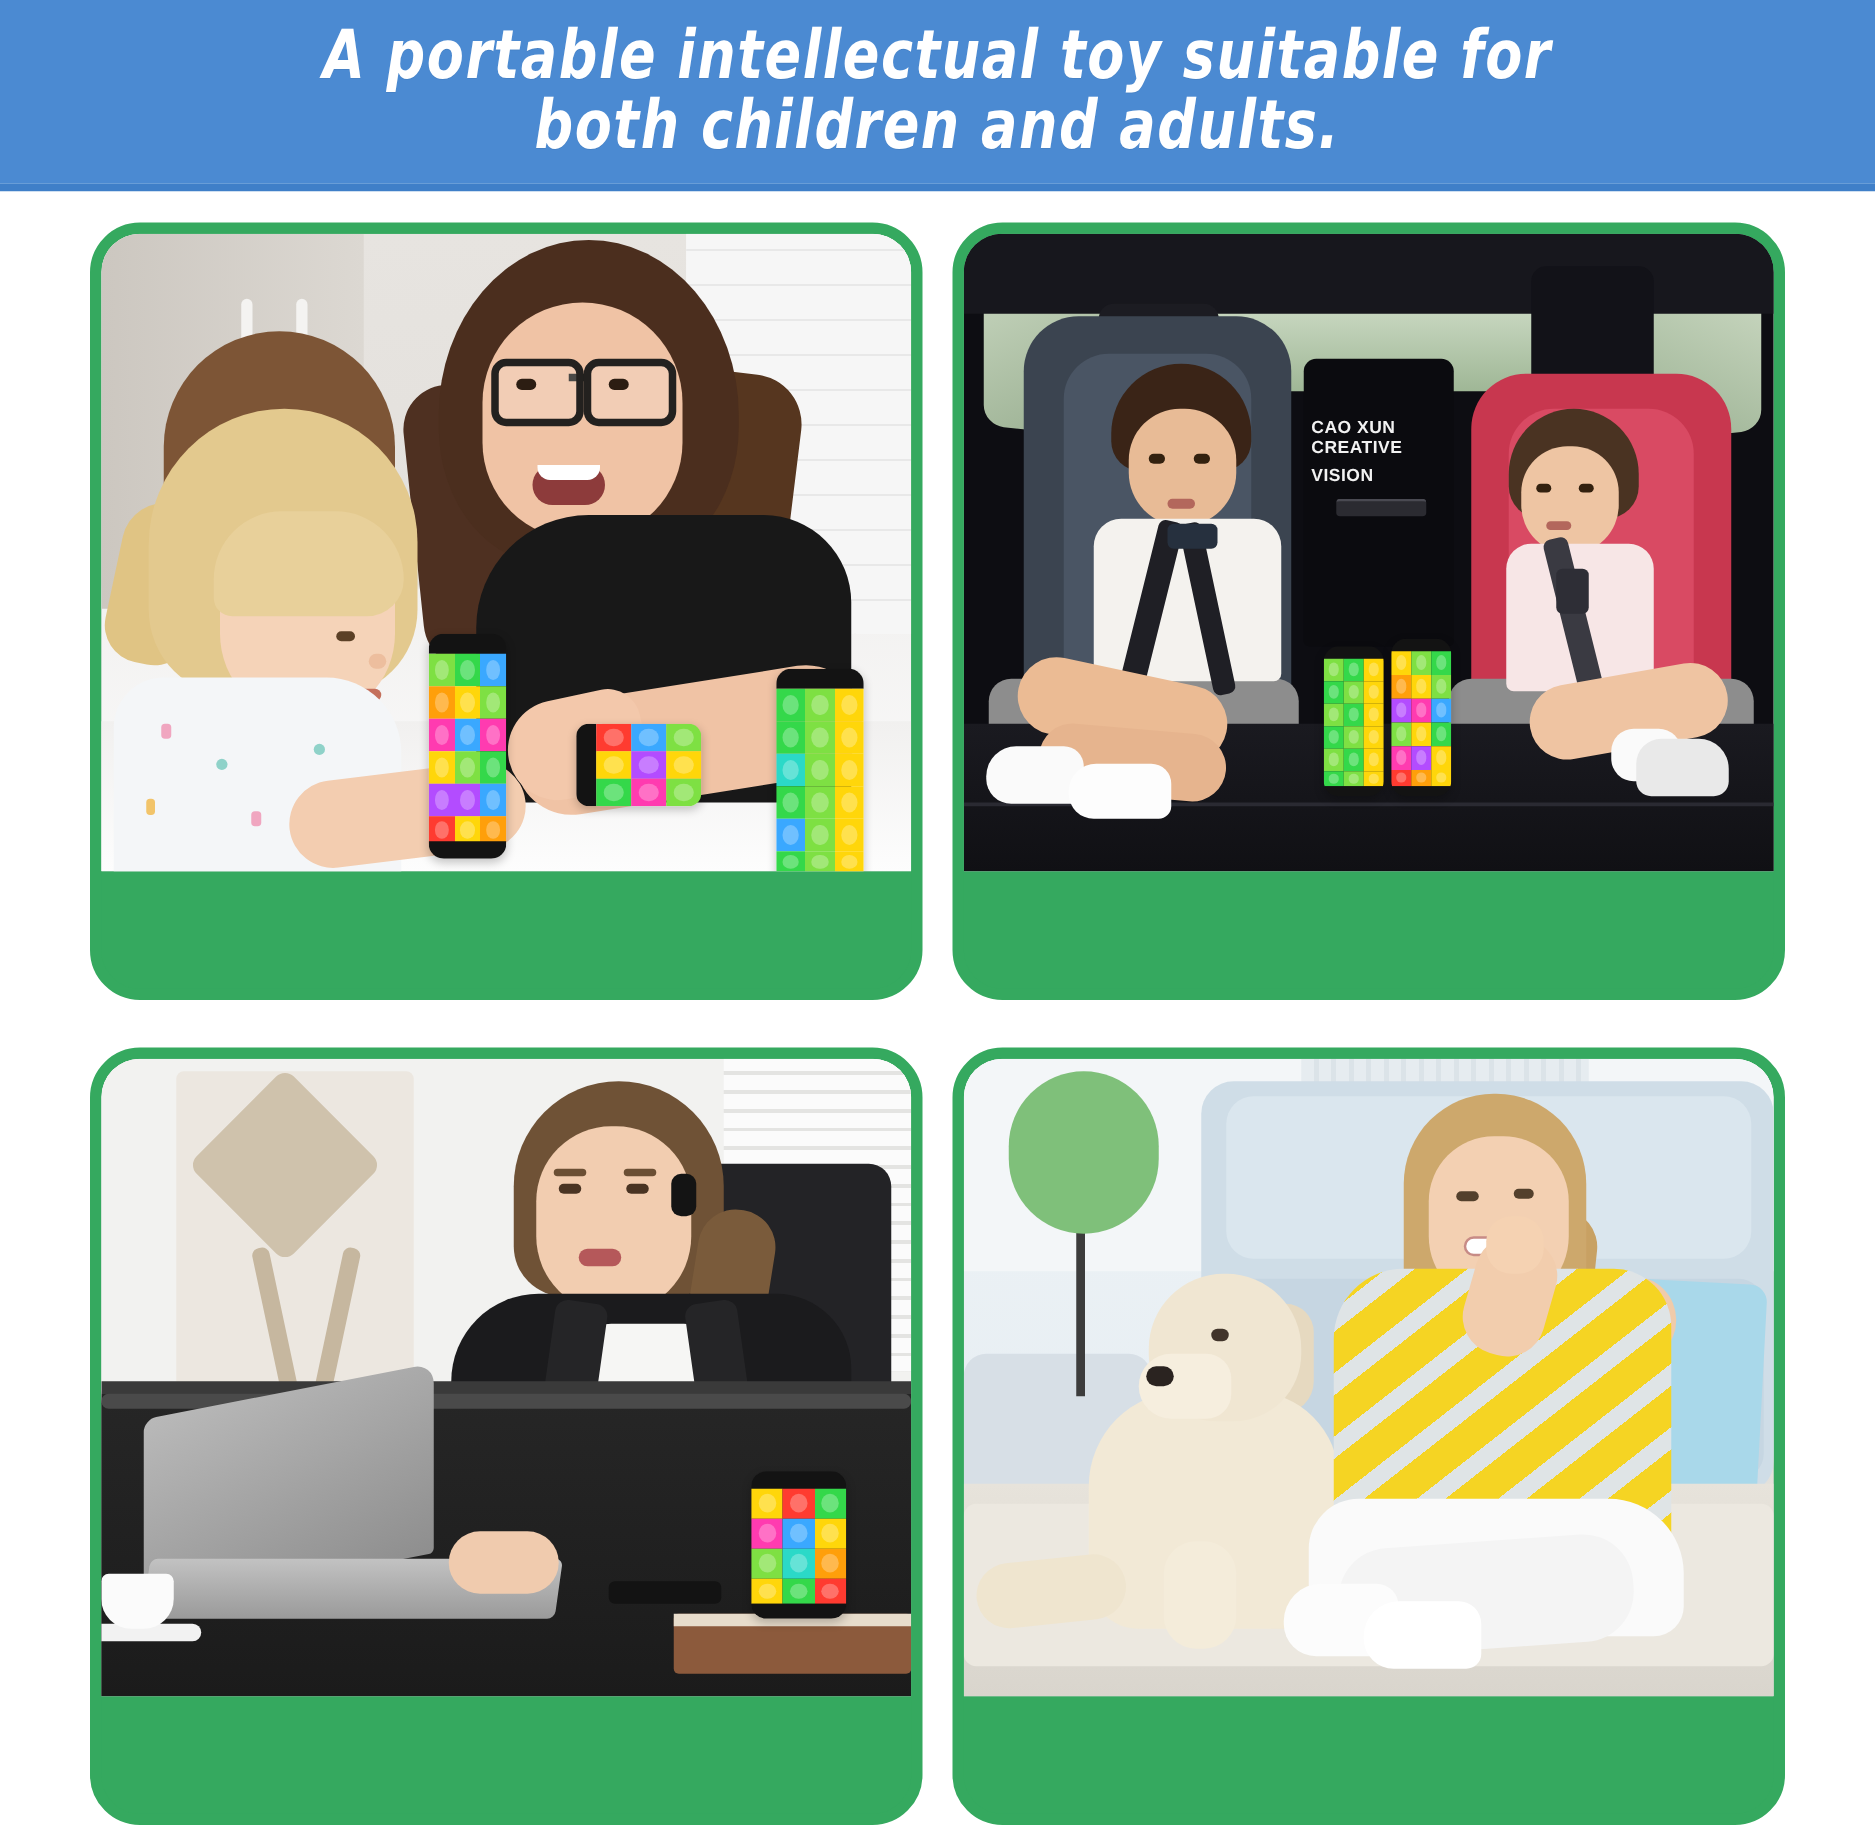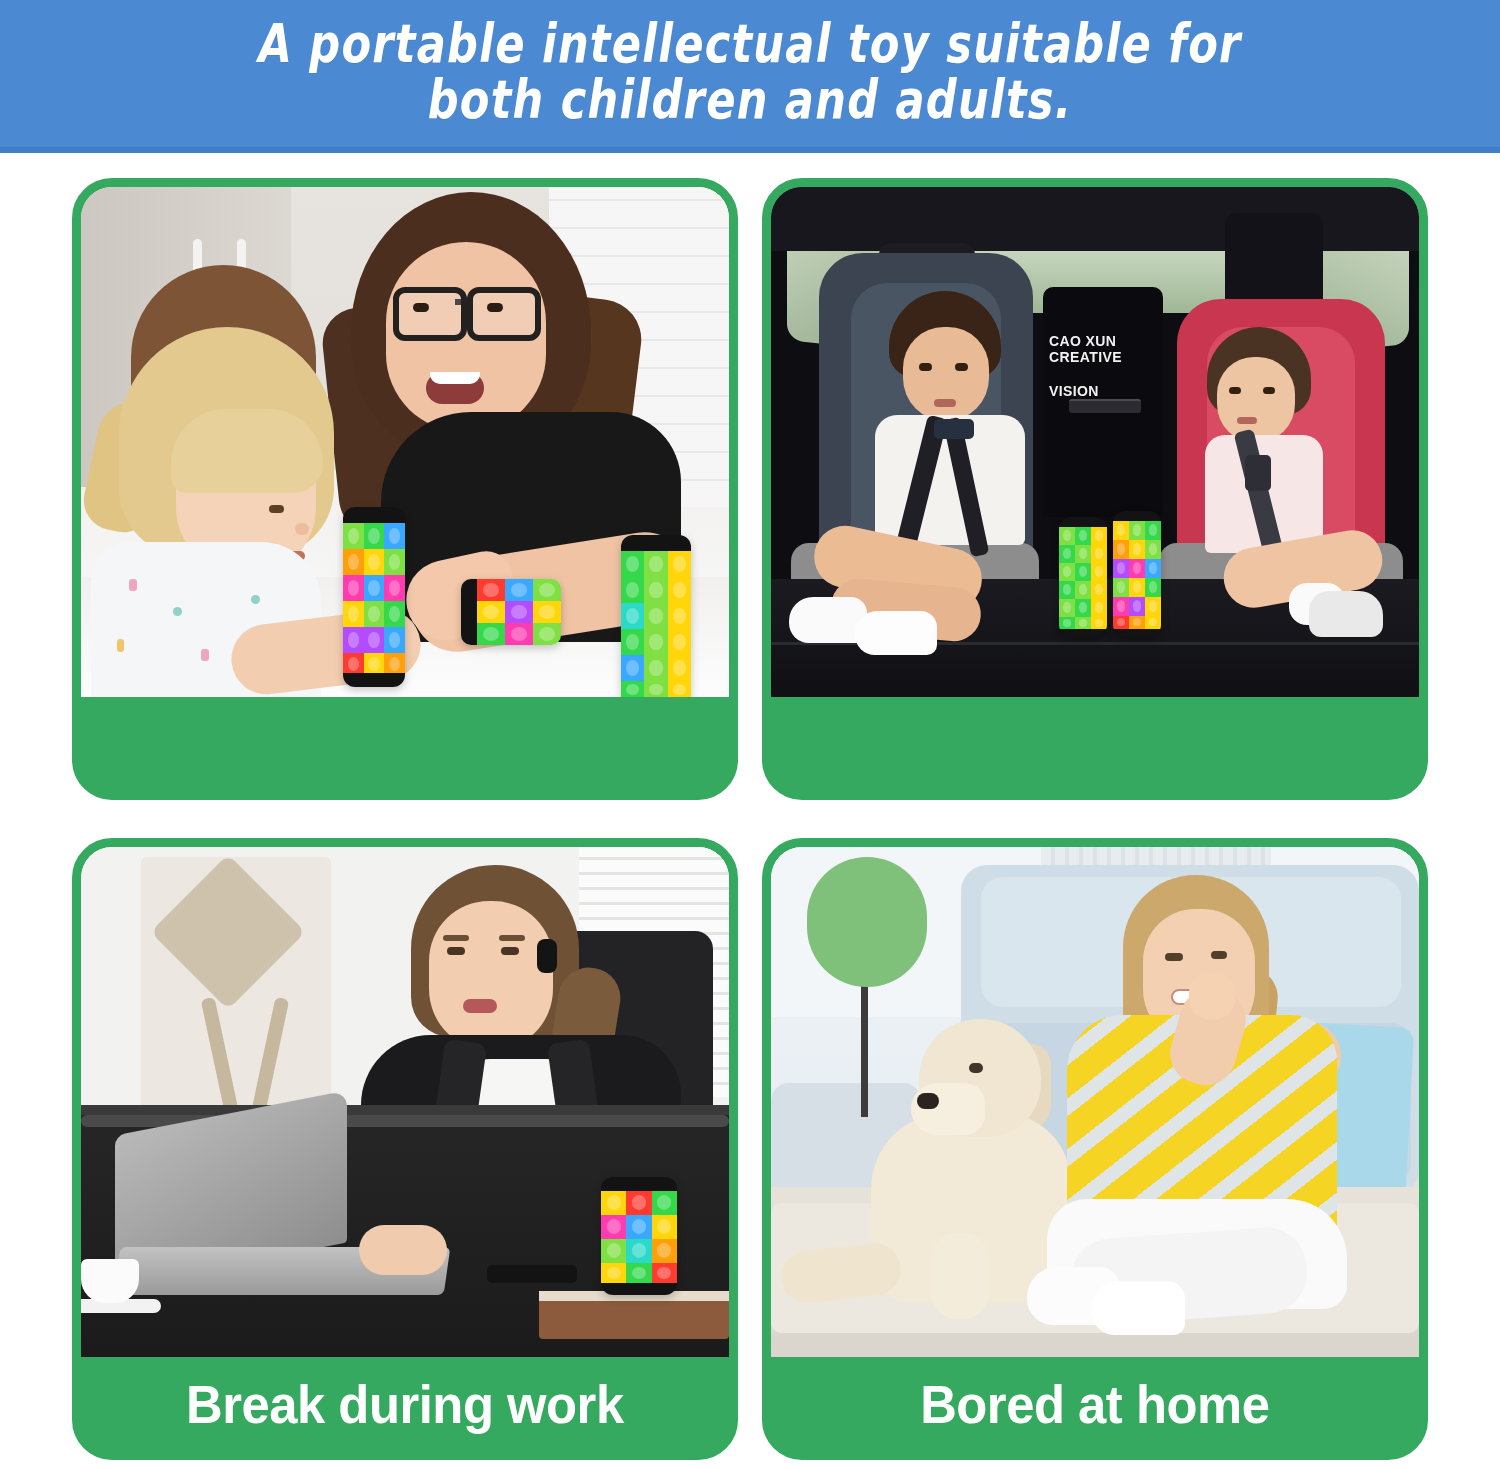--- a/index.html
+++ b/index.html
@@ -364,21 +364,21 @@
         <div class="el hrestR"></div>
 
         <div class="el seatL"></div>
         <div class="el seatLin"></div>
         <div class="el seatR"></div>
         <div class="el seatRin"></div>
 
         <div class="el console"></div>
         <div class="el wmark" style="top:146px">CAO XUN</div>
         <div class="el wmark" style="top:162px">CREATIVE</div>
-        <div class="el wmark" style="top:196px">VISION</div>
+        <div class="el wmark" style="top:185px">VISION</div>
         <div class="el slot"></div>
 
         <div class="el boostL"></div>
         <div class="el boostR"></div>
         <div class="el bench"></div>
         <div class="el benchseam"></div>
 
         <div class="el boyhair"></div>
         <div class="el boyface"></div>
         <div class="el boyeyeL"></div>
@@ -534,23 +534,20 @@
               <i style="background:#ff9f0a"></i>
             </div>
           <div class="band" style="top:86px;height:20px">
               <i style="background:#ffd60a"></i>
               <i style="background:#34d84a"></i>
               <i style="background:#ff3b30"></i>
             </div>
           <div class="cap" style="bottom:0;height:12px"></div>
         </div>
       </div>
-    </div>
-    <div class="caption">
-      <span>Break during work</span>
     </div>
   </div>
 
   <div class="card c3">
     <div class="photo">
       <div class="sc p4">
         <div class="el wall4"></div>
         <div class="el curtain"></div>
         <div class="el sofa"></div>
         <div class="el sofaback"></div>
@@ -580,18 +577,15 @@
         <div class="el shoulder"></div>
         <div class="el sweater"></div>
         <div class="el w4arm"></div>
         <div class="el w4hand"></div>
         <div class="el pants"></div>
         <div class="el pants2"></div>
         <div class="el snk1"></div>
         <div class="el snk2"></div>
       </div>
     </div>
-    <div class="caption">
-      <span>Bored at home</span>
-    </div>
   </div>
 
 </div>
 
 </body></html>

